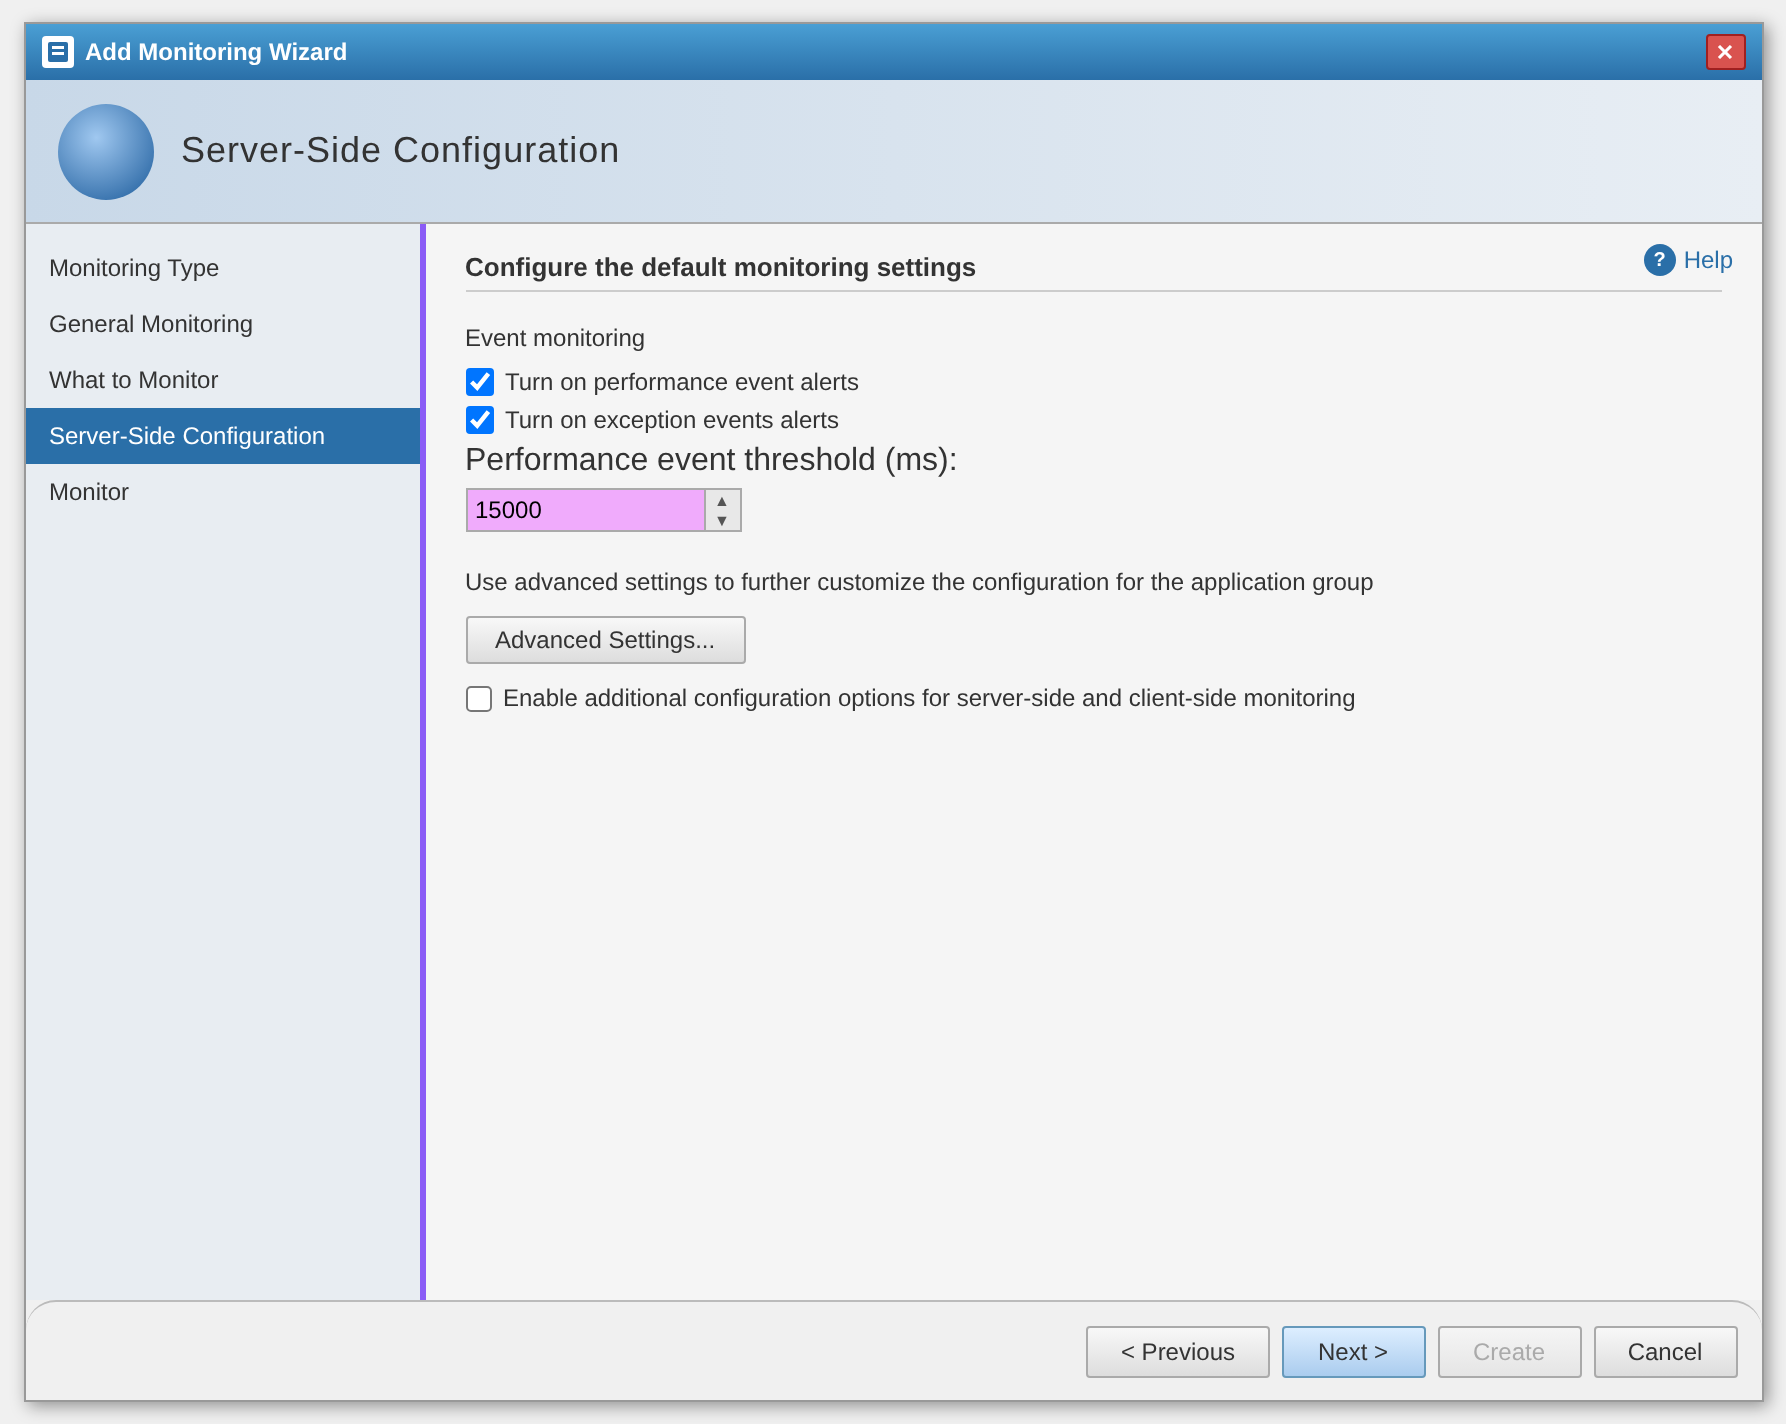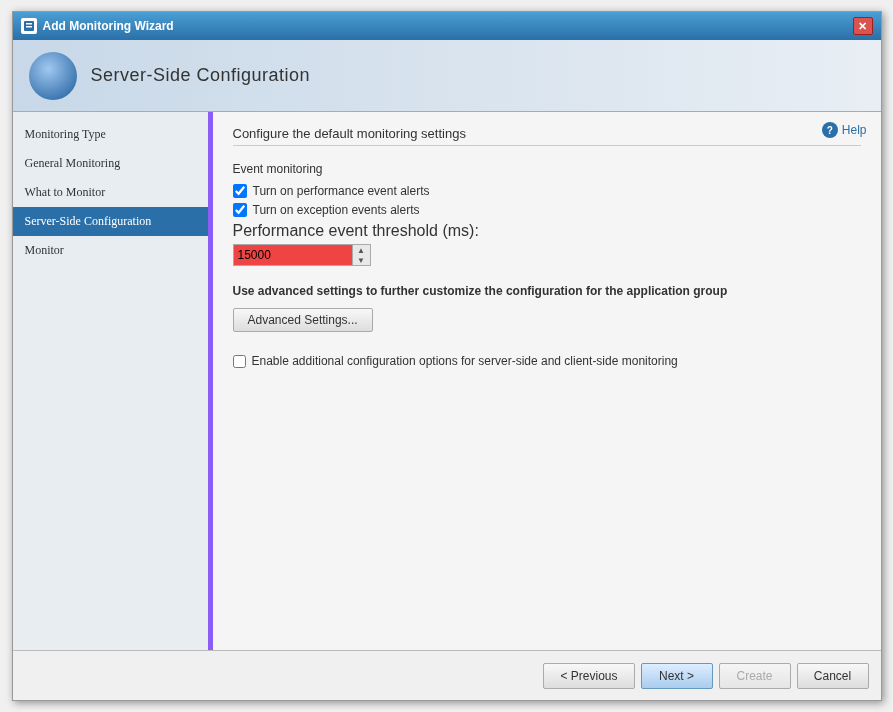--- a/index.html
+++ b/index.html
@@ -83,24 +83,23 @@
       letter-spacing: 0.5px;
     }
     .content-area {
       display: flex;
       flex: 1;
       overflow: hidden;
     }
     .sidebar {
       width: 200px;
       background: #e8edf2;
-      border-right: 5px solid #8b5cf6;
+      border-right: 3px solid #8b5cf6;
       flex-shrink: 0;
       padding-top: 8px;
-      font-family: Liberation Serif, serif;
     }
     .sidebar-item {
       padding: 7px 12px;
       cursor: pointer;
       color: #333;
       font-size: 12px;
     }
     .sidebar-item.active {
       background: #2a6fa8;
       color: white;
@@ -130,21 +129,21 @@
       border-radius: 50%;
       color: white;
       display: flex;
       align-items: center;
       justify-content: center;
       font-size: 10px;
       font-weight: bold;
     }
     .section-title {
       font-size: 13px;
-      font-weight: normal;
+      font-weight: bold;
       color: #333;
       border-bottom: 1px solid #ccc;
       padding-bottom: 4px;
     }
     .subsection-title {
       font-size: 12px;
       font-weight: normal;
       color: #333;
       margin-bottom: 8px;
       margin-top: 16px;
@@ -169,21 +168,21 @@
       display: flex;
       align-items: center;
       width: 140px;
     }
     .number-input {
       width: 120px;
       height: 22px;
       border: 1px solid #aaa;
       padding: 2px 4px;
       font-size: 12px;
-      background: #ef4444;
+      background: #f0abfc;
     }
     .spin-buttons {
       display: flex;
       flex-direction: column;
       width: 18px;
       border: 1px solid #aaa;
       border-left: none;
       height: 22px;
     }
     .spin-up, .spin-down {
@@ -193,52 +192,53 @@
       justify-content: center;
       background: #e8e8e8;
       cursor: pointer;
       font-size: 8px;
       color: #555;
       border: none;
       padding: 0;
     }
     .advanced-note {
       font-size: 12px;
-      font-weight: bold;
+      font-weight: normal;
       color: #333;
       margin-top: 18px;
       margin-bottom: 10px;
     }
     .advanced-btn {
       padding: 4px 14px;
       background: linear-gradient(to bottom, #f8f8f8, #ddd);
       border: 1px solid #aaa;
       font-size: 12px;
       cursor: pointer;
       color: #333;
       border-radius: 2px;
     }
     .enable-checkbox-row {
       display: flex;
       align-items: center;
-      margin-top: 22px;
+      margin-top: 10px;
       gap: 6px;
       color: #333;
       font-size: 12px;
     }
     .footer {
       height: 50px;
       background: #f0f0f0;
       border-top: 1px solid #bbb;
       display: flex;
       align-items: center;
       justify-content: flex-end;
       padding: 0 12px;
       gap: 6px;
       flex-shrink: 0;
+      border-radius: 15px;
     }
     .footer-btn {
       padding: 5px 16px;
       font-size: 12px;
       border: 1px solid #aaa;
       background: linear-gradient(to bottom, #f8f8f8, #ddd);
       cursor: pointer;
       border-radius: 2px;
       color: #333;
       min-width: 72px;

